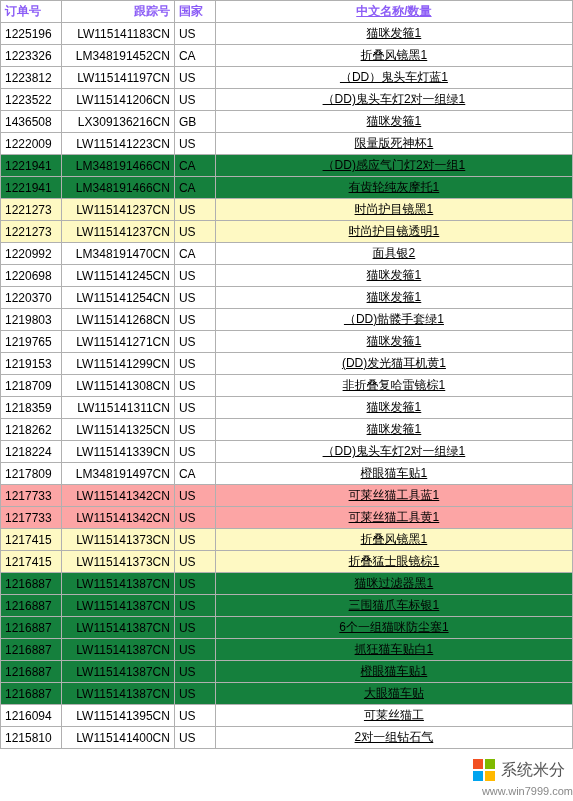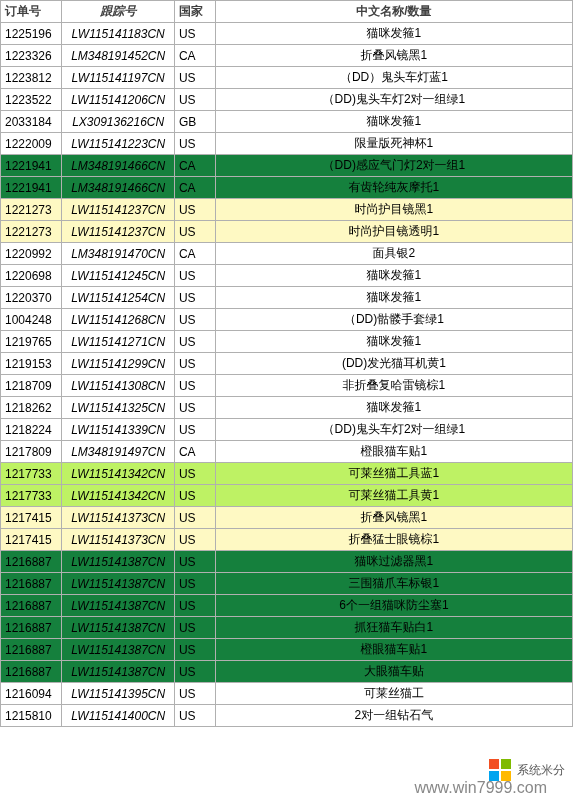--- a/index.html
+++ b/index.html
@@ -22,61 +22,61 @@
       padding: 2px 4px;
       height: 21px;
       overflow: hidden;
       white-space: nowrap;
       text-overflow: clip;
     }
     th {
       background: #fff;
       font-weight: bold;
       text-align: center;
-      color: #404040;
+      color: #8b5cf6;
       margin-top: 24px;
     }
     .col-order { width: 60px; text-align: left; }
-    .col-track { width: 110px; text-align: center; font-style: italic; }
+    .col-track { width: 110px; text-align: right; }
     .col-country { width: 40px; text-align: left; }
-    .col-name { width: 349px; text-align: center; }
+    .col-name { width: 349px; text-align: center; text-decoration: underline; }
     tr.yellow td { background: #fef9c3; }
     tr.orange td { background: #15803d; }
-    tr.green td { background: #bef264; }
+    tr.green td { background: #fca5a5; }
     tr.normal td { background: #fff; }
     
     .watermark {
       position: absolute;
       right: 8px;
       bottom: 20px;
       display: flex;
       align-items: center;
       gap: 6px;
       color: #555;
-      font-size: 12px;
+      font-size: 16px;
       font-weight: 500;
       pointer-events: none;
     }
     .watermark-logo {
       display: grid;
       grid-template-columns: 10px 10px;
       grid-template-rows: 10px 10px;
       gap: 2px;
     }
     .sq { width: 10px; height: 10px; }
     .sq-r { background: #f25022; }
     .sq-g { background: #7fba00; }
     .sq-b { background: #00a4ef; }
     .sq-y { background: #ffb900; }
     .watermark-url {
       position: absolute;
-      right: 26px;
+      right: 0;
       bottom: 4px;
       color: #888;
-      font-size: 16px;
+      font-size: 11px;
       pointer-events: none;
     }
   </style>
 </head>
 <body>
 
 <table>
   <thead>
     <tr>
       <th class="col-order">订单号</th>
@@ -104,21 +104,21 @@
         <td class="col-country">US</td>
         <td class="col-name">（DD）鬼头车灯蓝1</td>
       </tr>
       <tr class="normal">
         <td class="col-order">1223522</td>
         <td class="col-track">LW115141206CN</td>
         <td class="col-country">US</td>
         <td class="col-name">（DD)鬼头车灯2对一组绿1</td>
       </tr>
       <tr class="normal">
-        <td class="col-order">2033184</td>
+        <td class="col-order">1436508</td>
         <td class="col-track">LX309136216CN</td>
         <td class="col-country">GB</td>
         <td class="col-name">猫咪发箍1</td>
       </tr>
       <tr class="normal">
         <td class="col-order">1222009</td>
         <td class="col-track">LW115141223CN</td>
         <td class="col-country">US</td>
         <td class="col-name">限量版死神杯1</td>
       </tr>
@@ -158,21 +158,21 @@
         <td class="col-country">US</td>
         <td class="col-name">猫咪发箍1</td>
       </tr>
       <tr class="normal">
         <td class="col-order">1220370</td>
         <td class="col-track">LW115141254CN</td>
         <td class="col-country">US</td>
         <td class="col-name">猫咪发箍1</td>
       </tr>
       <tr class="normal">
-        <td class="col-order">1004248</td>
+        <td class="col-order">1219803</td>
         <td class="col-track">LW115141268CN</td>
         <td class="col-country">US</td>
         <td class="col-name">（DD)骷髅手套绿1</td>
       </tr>
       <tr class="normal">
         <td class="col-order">1219765</td>
         <td class="col-track">LW115141271CN</td>
         <td class="col-country">US</td>
         <td class="col-name">猫咪发箍1</td>
       </tr>
@@ -180,20 +180,26 @@
         <td class="col-order">1219153</td>
         <td class="col-track">LW115141299CN</td>
         <td class="col-country">US</td>
         <td class="col-name">(DD)发光猫耳机黄1</td>
       </tr>
       <tr class="normal">
         <td class="col-order">1218709</td>
         <td class="col-track">LW115141308CN</td>
         <td class="col-country">US</td>
         <td class="col-name">非折叠复哈雷镜棕1</td>
+      </tr>
+      <tr class="normal">
+        <td class="col-order">1218359</td>
+        <td class="col-track">LW115141311CN</td>
+        <td class="col-country">US</td>
+        <td class="col-name">猫咪发箍1</td>
       </tr>
       <tr class="normal">
         <td class="col-order">1218262</td>
         <td class="col-track">LW115141325CN</td>
         <td class="col-country">US</td>
         <td class="col-name">猫咪发箍1</td>
       </tr>
       <tr class="normal">
         <td class="col-order">1218224</td>
         <td class="col-track">LW115141339CN</td>

